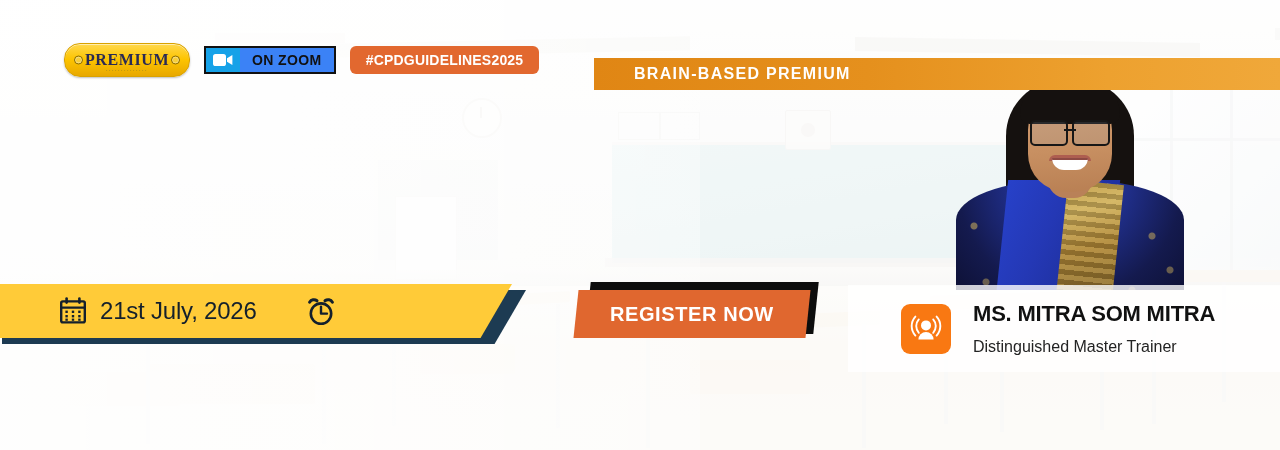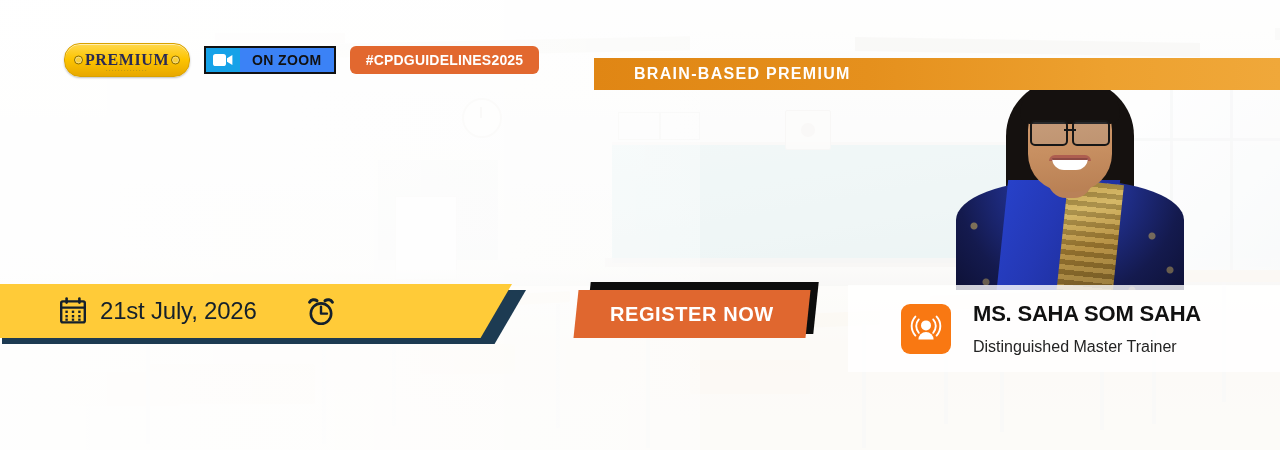--- a/index.html
+++ b/index.html
@@ -397,18 +397,18 @@
       <svg width="32" height="32" viewBox="0 0 32 32">
         <circle cx="16" cy="12.4" r="5" fill="#ffffff"></circle>
         <path d="M8.4 26.6 a7.6 7.6 0 0 1 15.2 0 Z" fill="#ffffff"></path>
         <path d="M8.8 6.4 a10 10 0 0 0 0 13.4" fill="none" stroke="#ffffff" stroke-width="1.9" stroke-linecap="round"></path>
         <path d="M5.4 3.6 a14 14 0 0 0 0 19" fill="none" stroke="#ffffff" stroke-width="1.9" stroke-linecap="round"></path>
         <path d="M23.2 6.4 a10 10 0 0 1 0 13.4" fill="none" stroke="#ffffff" stroke-width="1.9" stroke-linecap="round"></path>
         <path d="M26.6 3.6 a14 14 0 0 1 0 19" fill="none" stroke="#ffffff" stroke-width="1.9" stroke-linecap="round"></path>
       </svg>
     </span>
     <span class="spk-text">
-      <span class="spk-name" style="display:block">MS. SAHA SOM SAHA</span>
+      <span class="spk-name" style="display:block">MS. MITRA SOM MITRA</span>
       <span class="spk-role" style="display:block">Distinguished Master Trainer</span>
     </span>
   </div>
 
 </div>
 
 </body></html>

